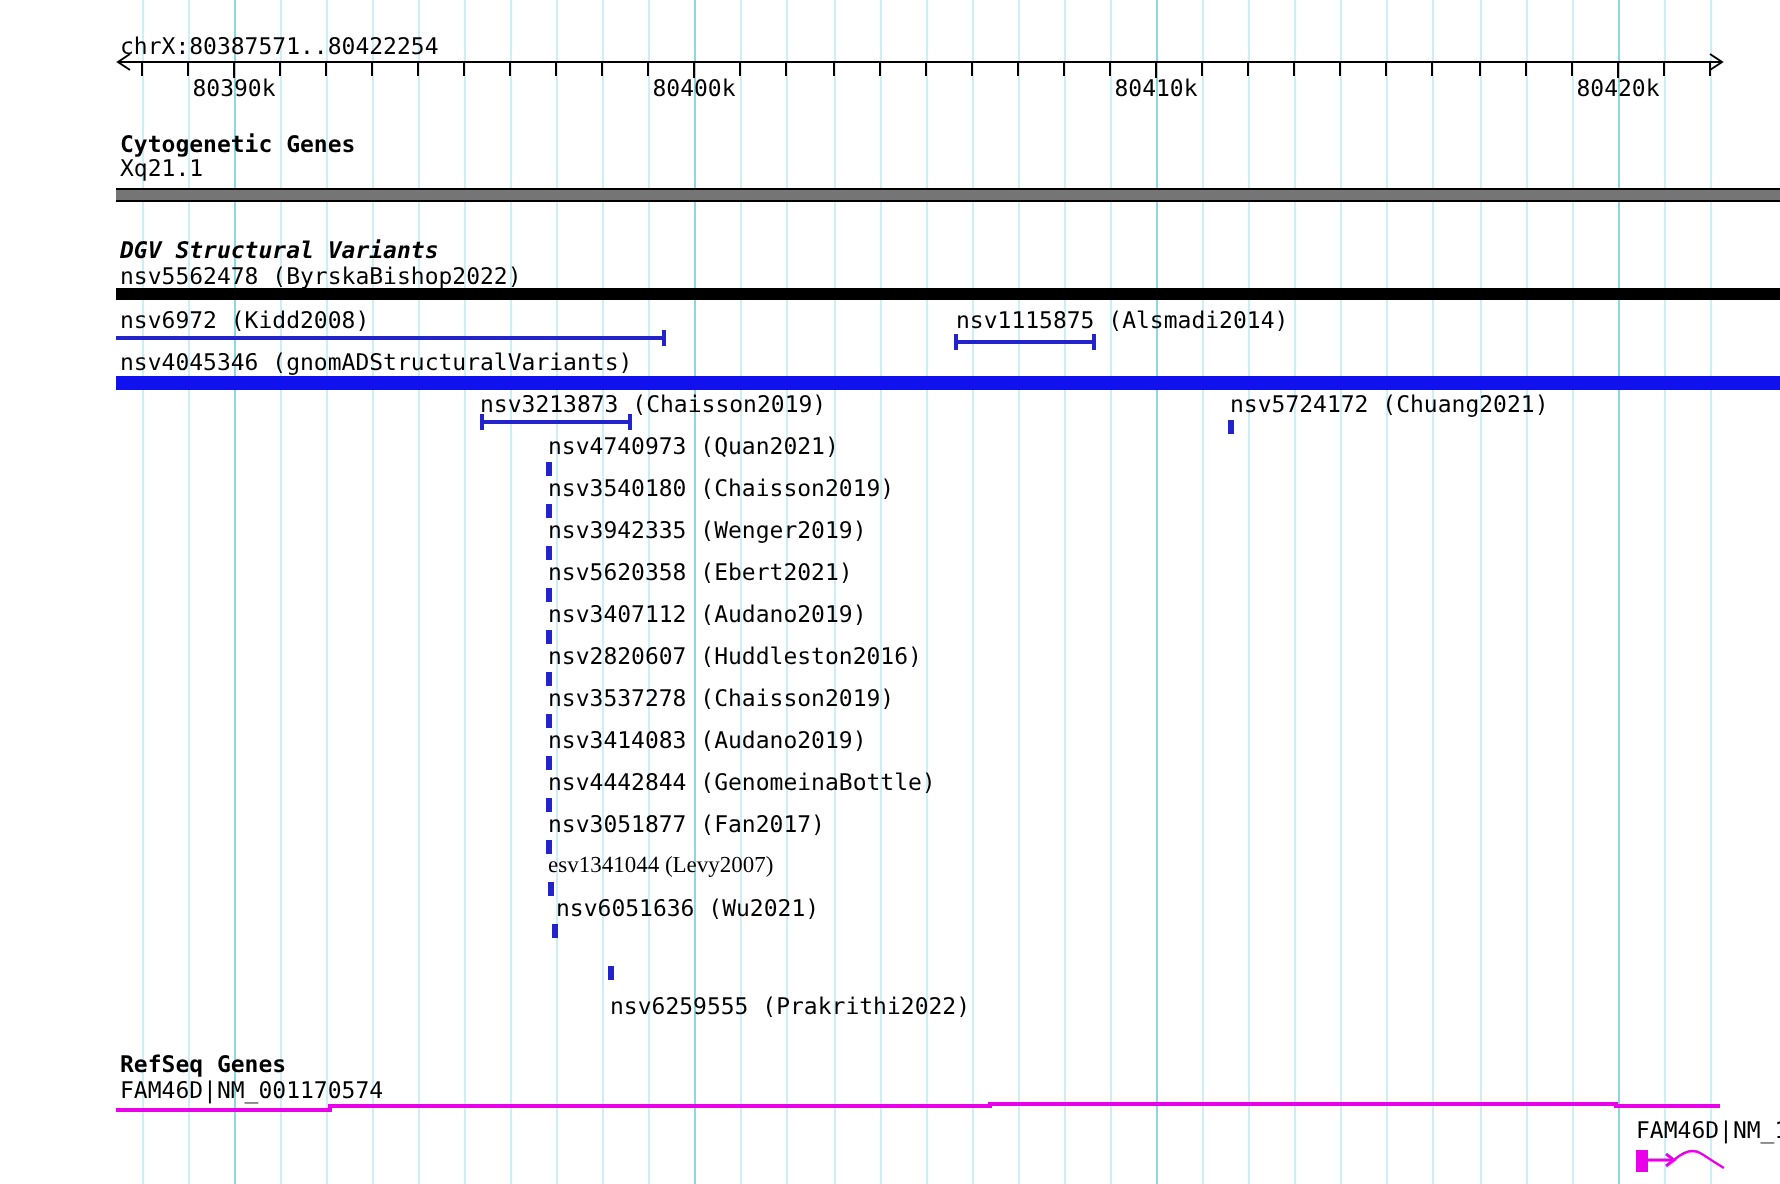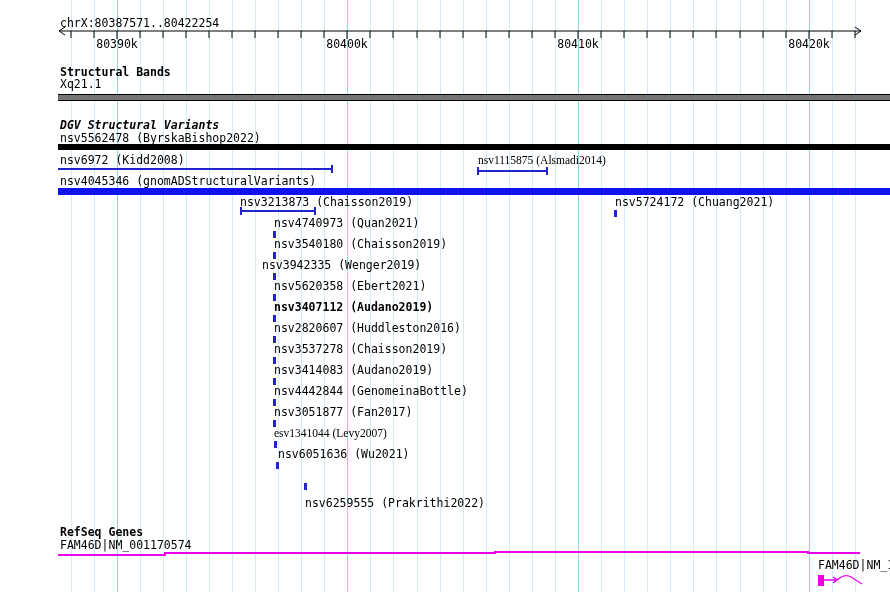--- a/index.html
+++ b/index.html
@@ -105,52 +105,52 @@
     <line x1="347" y1="31" x2="347" y2="39" stroke="#000"></line>
     <text x="347" y="48" text-anchor="middle" font-size="11.5" font-family="DejaVu Sans Mono, monospace" fill="#000">80400k</text>
     <line x1="578" y1="31" x2="578" y2="39" stroke="#000"></line>
     <text x="578" y="48" text-anchor="middle" font-size="11.5" font-family="DejaVu Sans Mono, monospace" fill="#000">80410k</text>
     <line x1="809" y1="31" x2="809" y2="39" stroke="#000"></line>
     <text x="809" y="48" text-anchor="middle" font-size="11.5" font-family="DejaVu Sans Mono, monospace" fill="#000">80420k</text>
   </svg>
 
 <div class="lbl" style="left:60px;top:18px;">chrX:80387571..80422254</div>
 
-<div class="lbl bold" style="left:60px;top:67px;">Structural Bands</div>
+<div class="lbl bold" style="left:60px;top:67px;">Cytogenetic Genes</div>
 <div class="lbl" style="left:60px;top:79px;">Xq21.1</div>
 <div class="glyph" style="left:58px;top:94px;width:832px;height:7px;background:var(--band-gray);border-top:1px solid #000;border-bottom:1px solid #000;box-sizing:border-box;"></div>
 
 <div class="lbl bold" style="left:60px;top:120px;font-style:italic;">DGV Structural Variants</div>
 <div id="variants">
     <div class="lbl" style="left: 60px; top: 133px;">nsv5562478 (ByrskaBishop2022)</div>
     <div class="glyph" style="left: 58px; top: 144px; width: 832px; height: 6px; background: rgb(0, 0, 0);"></div>
     <div class="lbl" style="left: 60px; top: 155px;">nsv6972 (Kidd2008)</div>
     <div class="glyph" style="left: 58px; top: 168px; width: 274px; height: 2px; background: rgb(35, 35, 204);"></div>
     <div class="glyph" style="left: 331px; top: 165px; width: 2px; height: 8px; background: rgb(35, 35, 204);"></div>
-    <div class="lbl" style="left: 478px; top: 155px; font-family: Liberation Serif, serif;">nsv1115875 (Alsmadi2014)</div>
+    <div class="lbl" style="left: 478px; top: 155px;">nsv1115875 (Alsmadi2014)</div>
     <div class="glyph" style="left: 477px; top: 170px; width: 70px; height: 2px; background: rgb(35, 35, 204);"></div>
     <div class="glyph" style="left: 477px; top: 167px; width: 2px; height: 8px; background: rgb(35, 35, 204);"></div>
     <div class="glyph" style="left: 546px; top: 167px; width: 2px; height: 8px; background: rgb(35, 35, 204);"></div>
     <div class="lbl" style="left: 60px; top: 176px;">nsv4045346 (gnomADStructuralVariants)</div>
     <div class="glyph" style="left: 58px; top: 188px; width: 832px; height: 7px; background: rgb(17, 17, 238);"></div>
     <div class="lbl" style="left: 240px; top: 197px;">nsv3213873 (Chaisson2019)</div>
     <div class="glyph" style="left: 240px; top: 210px; width: 75px; height: 2px; background: rgb(35, 35, 204);"></div>
     <div class="glyph" style="left: 240px; top: 207px; width: 2px; height: 8px; background: rgb(35, 35, 204);"></div>
     <div class="glyph" style="left: 314px; top: 207px; width: 2px; height: 8px; background: rgb(35, 35, 204);"></div>
     <div class="lbl" style="left: 615px; top: 197px;">nsv5724172 (Chuang2021)</div>
     <div class="glyph" style="left: 614px; top: 210px; width: 3px; height: 7px; background: rgb(35, 35, 204);"></div>
     <div class="lbl" style="left: 274px; top: 218px;">nsv4740973 (Quan2021)</div>
     <div class="glyph" style="left: 273px; top: 231px; width: 3px; height: 7px; background: rgb(35, 35, 204);"></div>
     <div class="lbl" style="left: 274px; top: 239px;">nsv3540180 (Chaisson2019)</div>
     <div class="glyph" style="left: 273px; top: 252px; width: 3px; height: 7px; background: rgb(35, 35, 204);"></div>
-    <div class="lbl" style="left: 262px; top: 260px;">nsv3942335 (Wenger2019)</div>
+    <div class="lbl" style="left: 274px; top: 260px;">nsv3942335 (Wenger2019)</div>
     <div class="glyph" style="left: 273px; top: 273px; width: 3px; height: 7px; background: rgb(35, 35, 204);"></div>
     <div class="lbl" style="left: 274px; top: 281px;">nsv5620358 (Ebert2021)</div>
     <div class="glyph" style="left: 273px; top: 294px; width: 3px; height: 7px; background: rgb(35, 35, 204);"></div>
-    <div class="lbl" style="left: 274px; top: 302px; font-weight: bold;">nsv3407112 (Audano2019)</div>
+    <div class="lbl" style="left: 274px; top: 302px;">nsv3407112 (Audano2019)</div>
     <div class="glyph" style="left: 273px; top: 315px; width: 3px; height: 7px; background: rgb(35, 35, 204);"></div>
     <div class="lbl" style="left: 274px; top: 323px;">nsv2820607 (Huddleston2016)</div>
     <div class="glyph" style="left: 273px; top: 336px; width: 3px; height: 7px; background: rgb(35, 35, 204);"></div>
     <div class="lbl" style="left: 274px; top: 344px;">nsv3537278 (Chaisson2019)</div>
     <div class="glyph" style="left: 273px; top: 357px; width: 3px; height: 7px; background: rgb(35, 35, 204);"></div>
     <div class="lbl" style="left: 274px; top: 365px;">nsv3414083 (Audano2019)</div>
     <div class="glyph" style="left: 273px; top: 378px; width: 3px; height: 7px; background: rgb(35, 35, 204);"></div>
     <div class="lbl" style="left: 274px; top: 386px;">nsv4442844 (GenomeinaBottle)</div>
     <div class="glyph" style="left: 273px; top: 399px; width: 3px; height: 7px; background: rgb(35, 35, 204);"></div>
     <div class="lbl" style="left: 274px; top: 407px;">nsv3051877 (Fan2017)</div>

